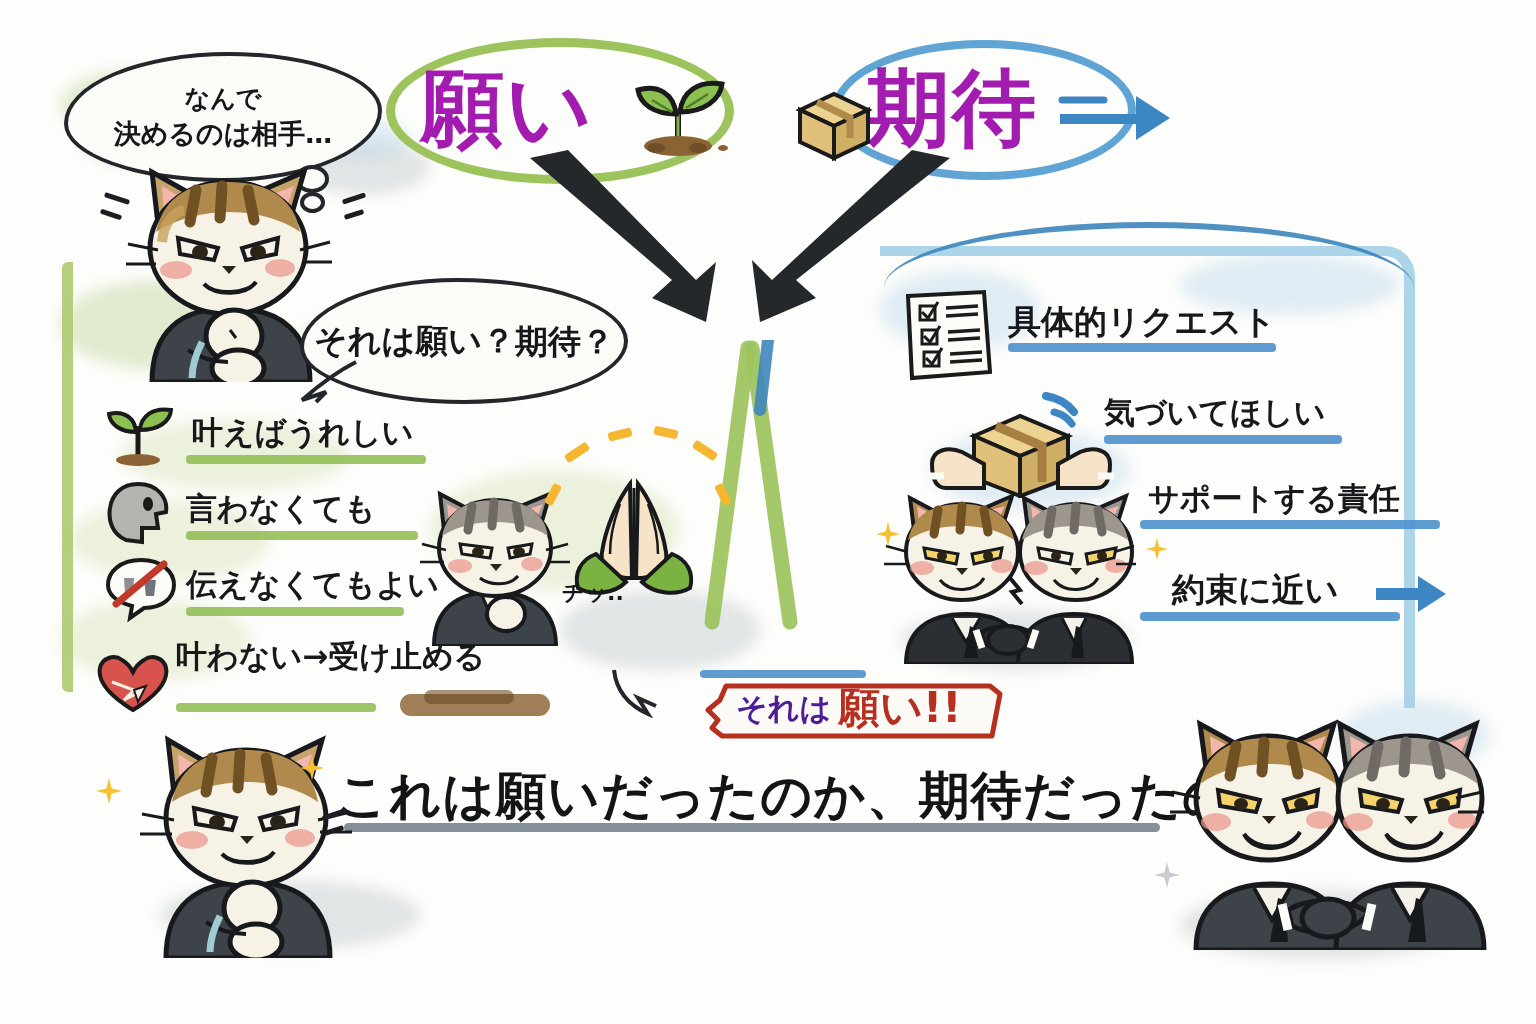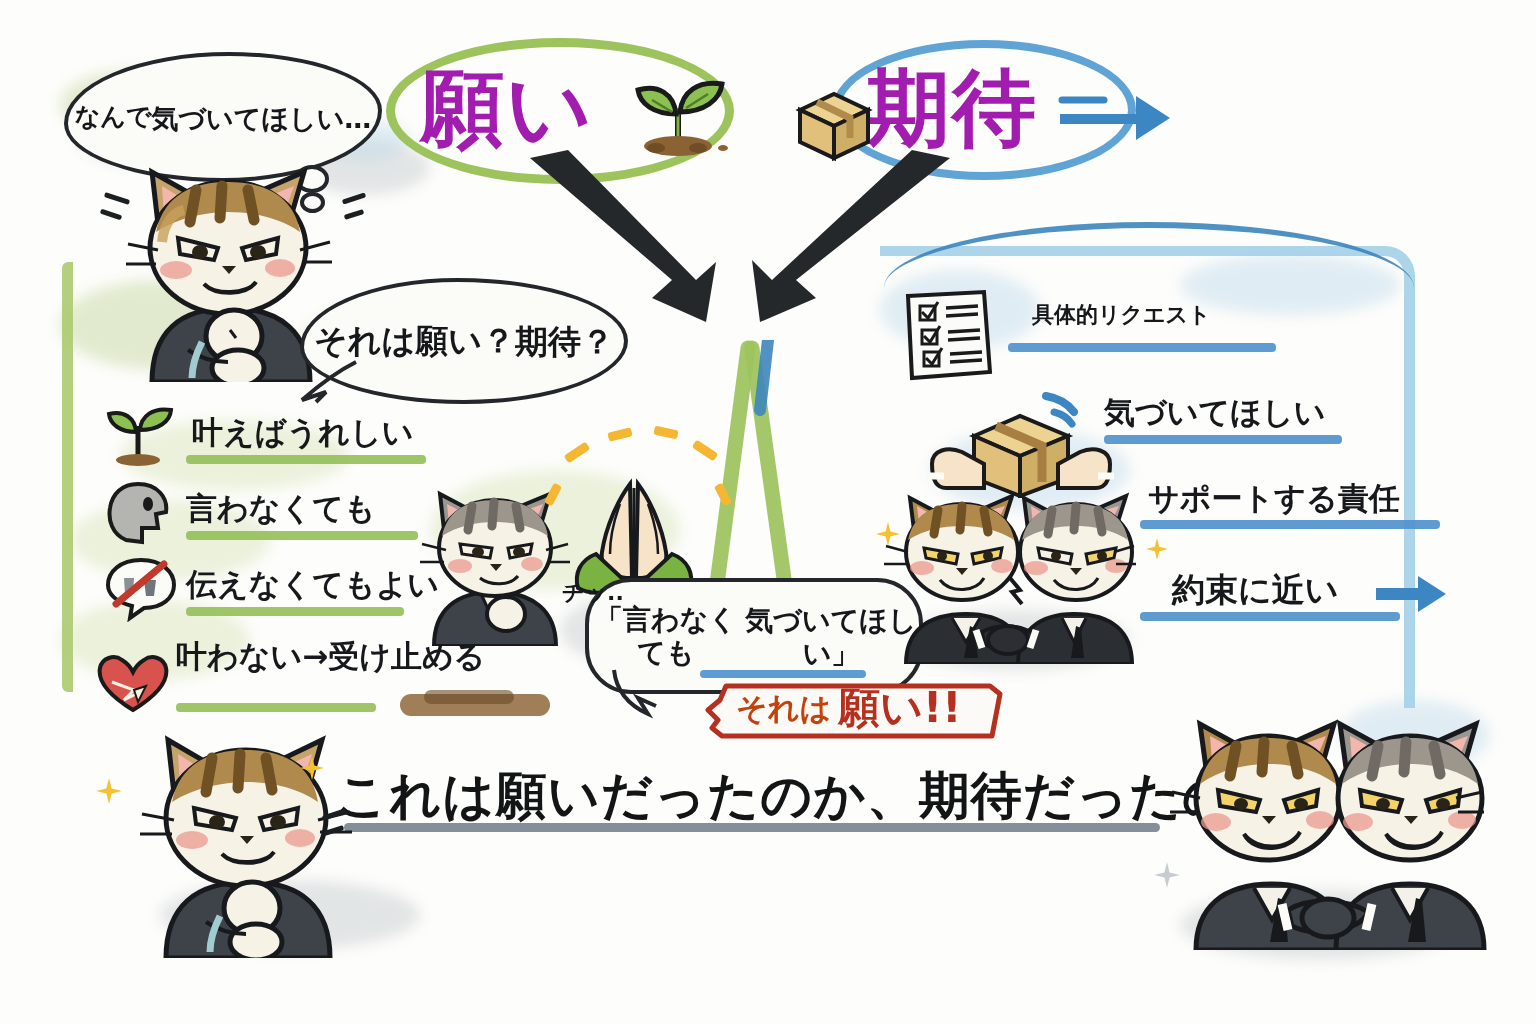--- a/index.html
+++ b/index.html
@@ -41,21 +41,21 @@
   .ellipse.blue{border:8px solid #5fa4d4;}
   .kanji-big{
     font-weight:bold;letter-spacing:2px;color:#a21caf;
     font-family:"DejaVu Sans","Liberation Sans",sans-serif;
   }
 
   
   .thought{
     position:absolute;background:#fbfbf8;border:4px solid #23262a;
     border-radius:52% 48% 50% 50%/55% 45% 55% 45%;
-    display:flex;align-items:center;justify-content:center;
+    display:flex;flex-direction:column;align-items:center;justify-content:center;
   }
   .tdot{position:absolute;background:#fbfbf8;border:4px solid #23262a;border-radius:50%;}
   .bubble{
     position:absolute;background:#fbfbf8;border:4px solid #23262a;
     display:flex;flex-direction:row;align-items:center;justify-content:center;
   }
   .bubble.greenline{border-color:#23262a;border-radius:48% 52% 50% 50%/55% 50% 50% 45%;}
   .bubble.rounded{border-radius:46px;}
   .bubbletext{color:#15171a;font-weight:bold;line-height:1.18;text-align:center;}
   .rowlabel{font-weight:bold;color:#16181b;white-space:nowrap;}
@@ -150,21 +150,21 @@
 
   <svg class="abs" style="left:520px;top:150px;width:240px;height:180px;" viewBox="0 0 240 180">
     <path d="M10 8 L48 0 L176 130 L196 112 L186 172 L132 148 L152 130 Z" fill="#25282b"></path>
   </svg>
   <svg class="abs" style="left:700px;top:150px;width:260px;height:180px;" viewBox="0 0 260 180">
     <path d="M250 8 L212 0 L72 130 L52 110 L60 172 L116 148 L96 130 Z" fill="#25282b"></path>
   </svg>
 
   <div class="thought" style="left:64px;top:52px;width:310px;height:122px;">
     <div class="bubbletext" style="font-size:25px;">なんで</div>
-    <div class="bubbletext" style="font-size:27px;margin-top:4px;">気づいてほしい…</div>
+    <div class="bubbletext" style="font-size:27px;margin-top:4px;">決めるのは相手…</div>
   </div>
   <div class="tdot" style="left:295px;top:165px;width:26px;height:20px;"></div>
   <div class="tdot" style="left:300px;top:192px;width:17px;height:13px;"></div>
 
   <svg class="cat" style="left:118px;top:160px;width:226px;height:222px;" viewBox="0 0 226 222">
 
     <path d="M34 222 C34 172 62 148 112 148 C162 148 192 172 192 222 Z" fill="#3d4349" stroke="#17191c" stroke-width="5"></path>
     <path d="M96 152 L112 190 L128 152" fill="#f4f1e8" stroke="#17191c" stroke-width="4"></path>
     <path d="M112 170 L104 214 L120 214 L114 172 Z" fill="#2c4a6e" stroke="#17191c" stroke-width="3"></path>
 
@@ -282,49 +282,45 @@
     <path d="M102 76 C118 82 124 96 120 110 C106 118 84 116 72 104 Z" fill="#7bb342" stroke="#17191c" stroke-width="4"></path>
   </svg>
 
   <div class="ray" style="left:564px;top:448px;width:26px;height:9px;transform:rotate(-34deg);"></div>
   <div class="ray" style="left:608px;top:430px;width:24px;height:9px;transform:rotate(-14deg);"></div>
   <div class="ray" style="left:654px;top:428px;width:24px;height:9px;transform:rotate(12deg);"></div>
   <div class="ray" style="left:692px;top:446px;width:26px;height:9px;transform:rotate(34deg);"></div>
   <div class="ray" style="left:542px;top:490px;width:22px;height:9px;transform:rotate(-62deg);"></div>
   <div class="ray" style="left:712px;top:490px;width:22px;height:9px;transform:rotate(62deg);"></div>
 
-  <div class="bubble rounded" style="left:585px;top:578px;width:330px;height:108px;">
-    <div class="bubbletext" style="font-size:28px;">「言わなくても</div>
-    <div class="bubbletext" style="font-size:28px;margin-top:2px;">気づいてほしい」</div>
-  </div>
   <div class="uline b" style="left:700px;top:670px;width:166px;height:8px;"></div>
   <svg class="abs" style="left:608px;top:668px;width:70px;height:54px;" viewBox="0 0 70 54">
     <path d="M6 2 C8 20 18 36 40 46 L30 30 L48 38" stroke="#23262a" stroke-width="4" fill="none"></path>
   </svg>
   <div class="abs" style="left:562px;top:578px;font-size:22px;font-weight:bold;color:#15171a;">チッ..</div>
 
   <svg class="abs" style="left:700px;top:676px;width:308px;height:70px;" viewBox="0 0 308 70">
     <path d="M26 10 L290 10 L300 18 L292 60 L22 60 L12 52 L18 44 L8 34 L20 24 Z" fill="#fbfaf6" stroke="#b5301f" stroke-width="5" stroke-linejoin="round"></path>
   </svg>
-  <div class="ribbon-txt" style="left:736px;top:688px;font-size:31px;color:#c2410c;">それは</div>
+  <div class="ribbon-txt" style="left:736px;top:688px;font-size:31px;color:#4c1d95;">それは</div>
   <div class="ribbon-txt" style="left:838px;top:680px;font-size:42px;color:#b5301f;">願い!!</div>
 
   <svg class="icobox" style="left:898px;top:288px;width:98px;height:96px;" viewBox="0 0 98 96">
     <path d="M10 8 L86 4 L92 84 L14 90 Z" fill="#fbfbf8" stroke="#1a1a1a" stroke-width="4"></path>
     <rect x="22" y="18" width="15" height="14" fill="none" stroke="#1a1a1a" stroke-width="3"></rect>
     <path d="M24 24 L30 30 L40 14" stroke="#1a1a1a" stroke-width="3" fill="none"></path>
     <path d="M48 20 L80 18 M48 28 L80 26" stroke="#1a1a1a" stroke-width="3.5"></path>
     <rect x="24" y="42" width="15" height="14" fill="none" stroke="#1a1a1a" stroke-width="3"></rect>
     <path d="M26 48 L32 54 L42 38" stroke="#1a1a1a" stroke-width="3" fill="none"></path>
     <path d="M50 44 L82 42 M50 52 L82 50" stroke="#1a1a1a" stroke-width="3.5"></path>
     <rect x="26" y="64" width="15" height="14" fill="none" stroke="#1a1a1a" stroke-width="3"></rect>
     <path d="M28 70 L34 76 L44 60" stroke="#1a1a1a" stroke-width="3" fill="none"></path>
     <path d="M52 66 L84 64 M52 74 L84 72" stroke="#1a1a1a" stroke-width="3.5"></path>
   </svg>
-  <div class="rowlabel abs" style="left:1008px;top:300px;font-size:22px;margin-left:24px;">具体的リクエスト</div>
+  <div class="rowlabel abs" style="left:1008px;top:300px;font-size:33px;">具体的リクエスト</div>
   <div class="uline b" style="left:1008px;top:343px;width:268px;"></div>
 
   <svg class="icobox" style="left:928px;top:390px;width:186px;height:108px;" viewBox="0 0 186 108">
     <path d="M46 46 L92 26 L140 46 L92 66 Z" fill="#ecd391" stroke="#1a1a1a" stroke-width="4"></path>
     <path d="M46 46 L46 88 L92 106 L92 66 Z" fill="#e0c07a" stroke="#1a1a1a" stroke-width="4"></path>
     <path d="M140 46 L140 88 L92 106 L92 66 Z" fill="#cfae66" stroke="#1a1a1a" stroke-width="4"></path>
     <path d="M68 36 L114 56 L114 92" stroke="#a77f42" stroke-width="9" fill="none"></path>
     <path d="M4 74 C4 60 20 56 34 62 L56 74 L56 98 L18 98 C8 98 4 88 4 74 Z" fill="#f6e3c8" stroke="#1a1a1a" stroke-width="4"></path>
     <path d="M182 74 C182 60 166 56 152 62 L130 74 L130 98 L168 98 C178 98 182 88 182 74 Z" fill="#f6e3c8" stroke="#1a1a1a" stroke-width="4"></path>
     <path d="M0 86 L16 86" stroke="#fbfbf8" stroke-width="7"></path>

